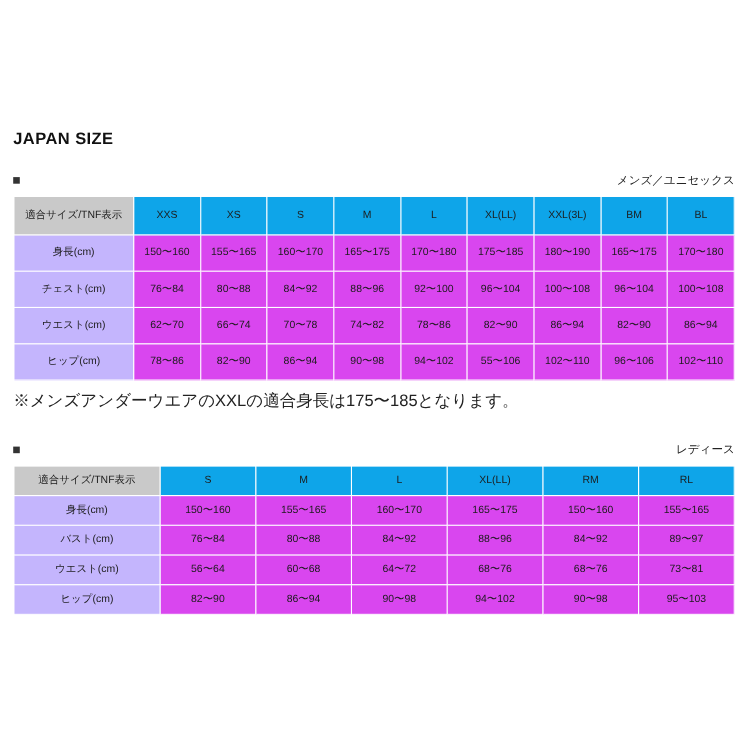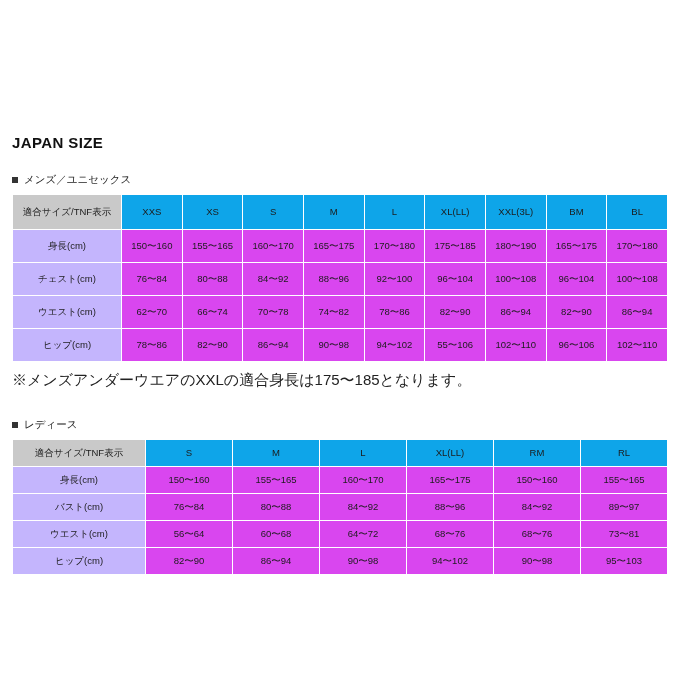--- a/index.html
+++ b/index.html
@@ -19,29 +19,30 @@
     width: 680px;
     height: 680px;
     box-sizing: border-box;
     padding: 118px 12px 0 12px;
   }
   .page-title {
     font-size: 15px;
     font-weight: bold;
     letter-spacing: 0.4px;
     color: #111111;
-    margin: 16px 0 22px 0;
+    margin: 0 0 22px 0;
   }
   .section-heading {
     font-size: 10.5px;
     color: #222222;
     margin: 0 0 7px 0;
     display: flex;
     align-items: center;
     gap: 6px;
+    justify-content: space-between;
   }
   .bullet-square {
     display: inline-block;
     width: 6px;
     height: 6px;
     background: #333333;
   }
   table.size-table {
     border-collapse: collapse;
     width: 656px;

